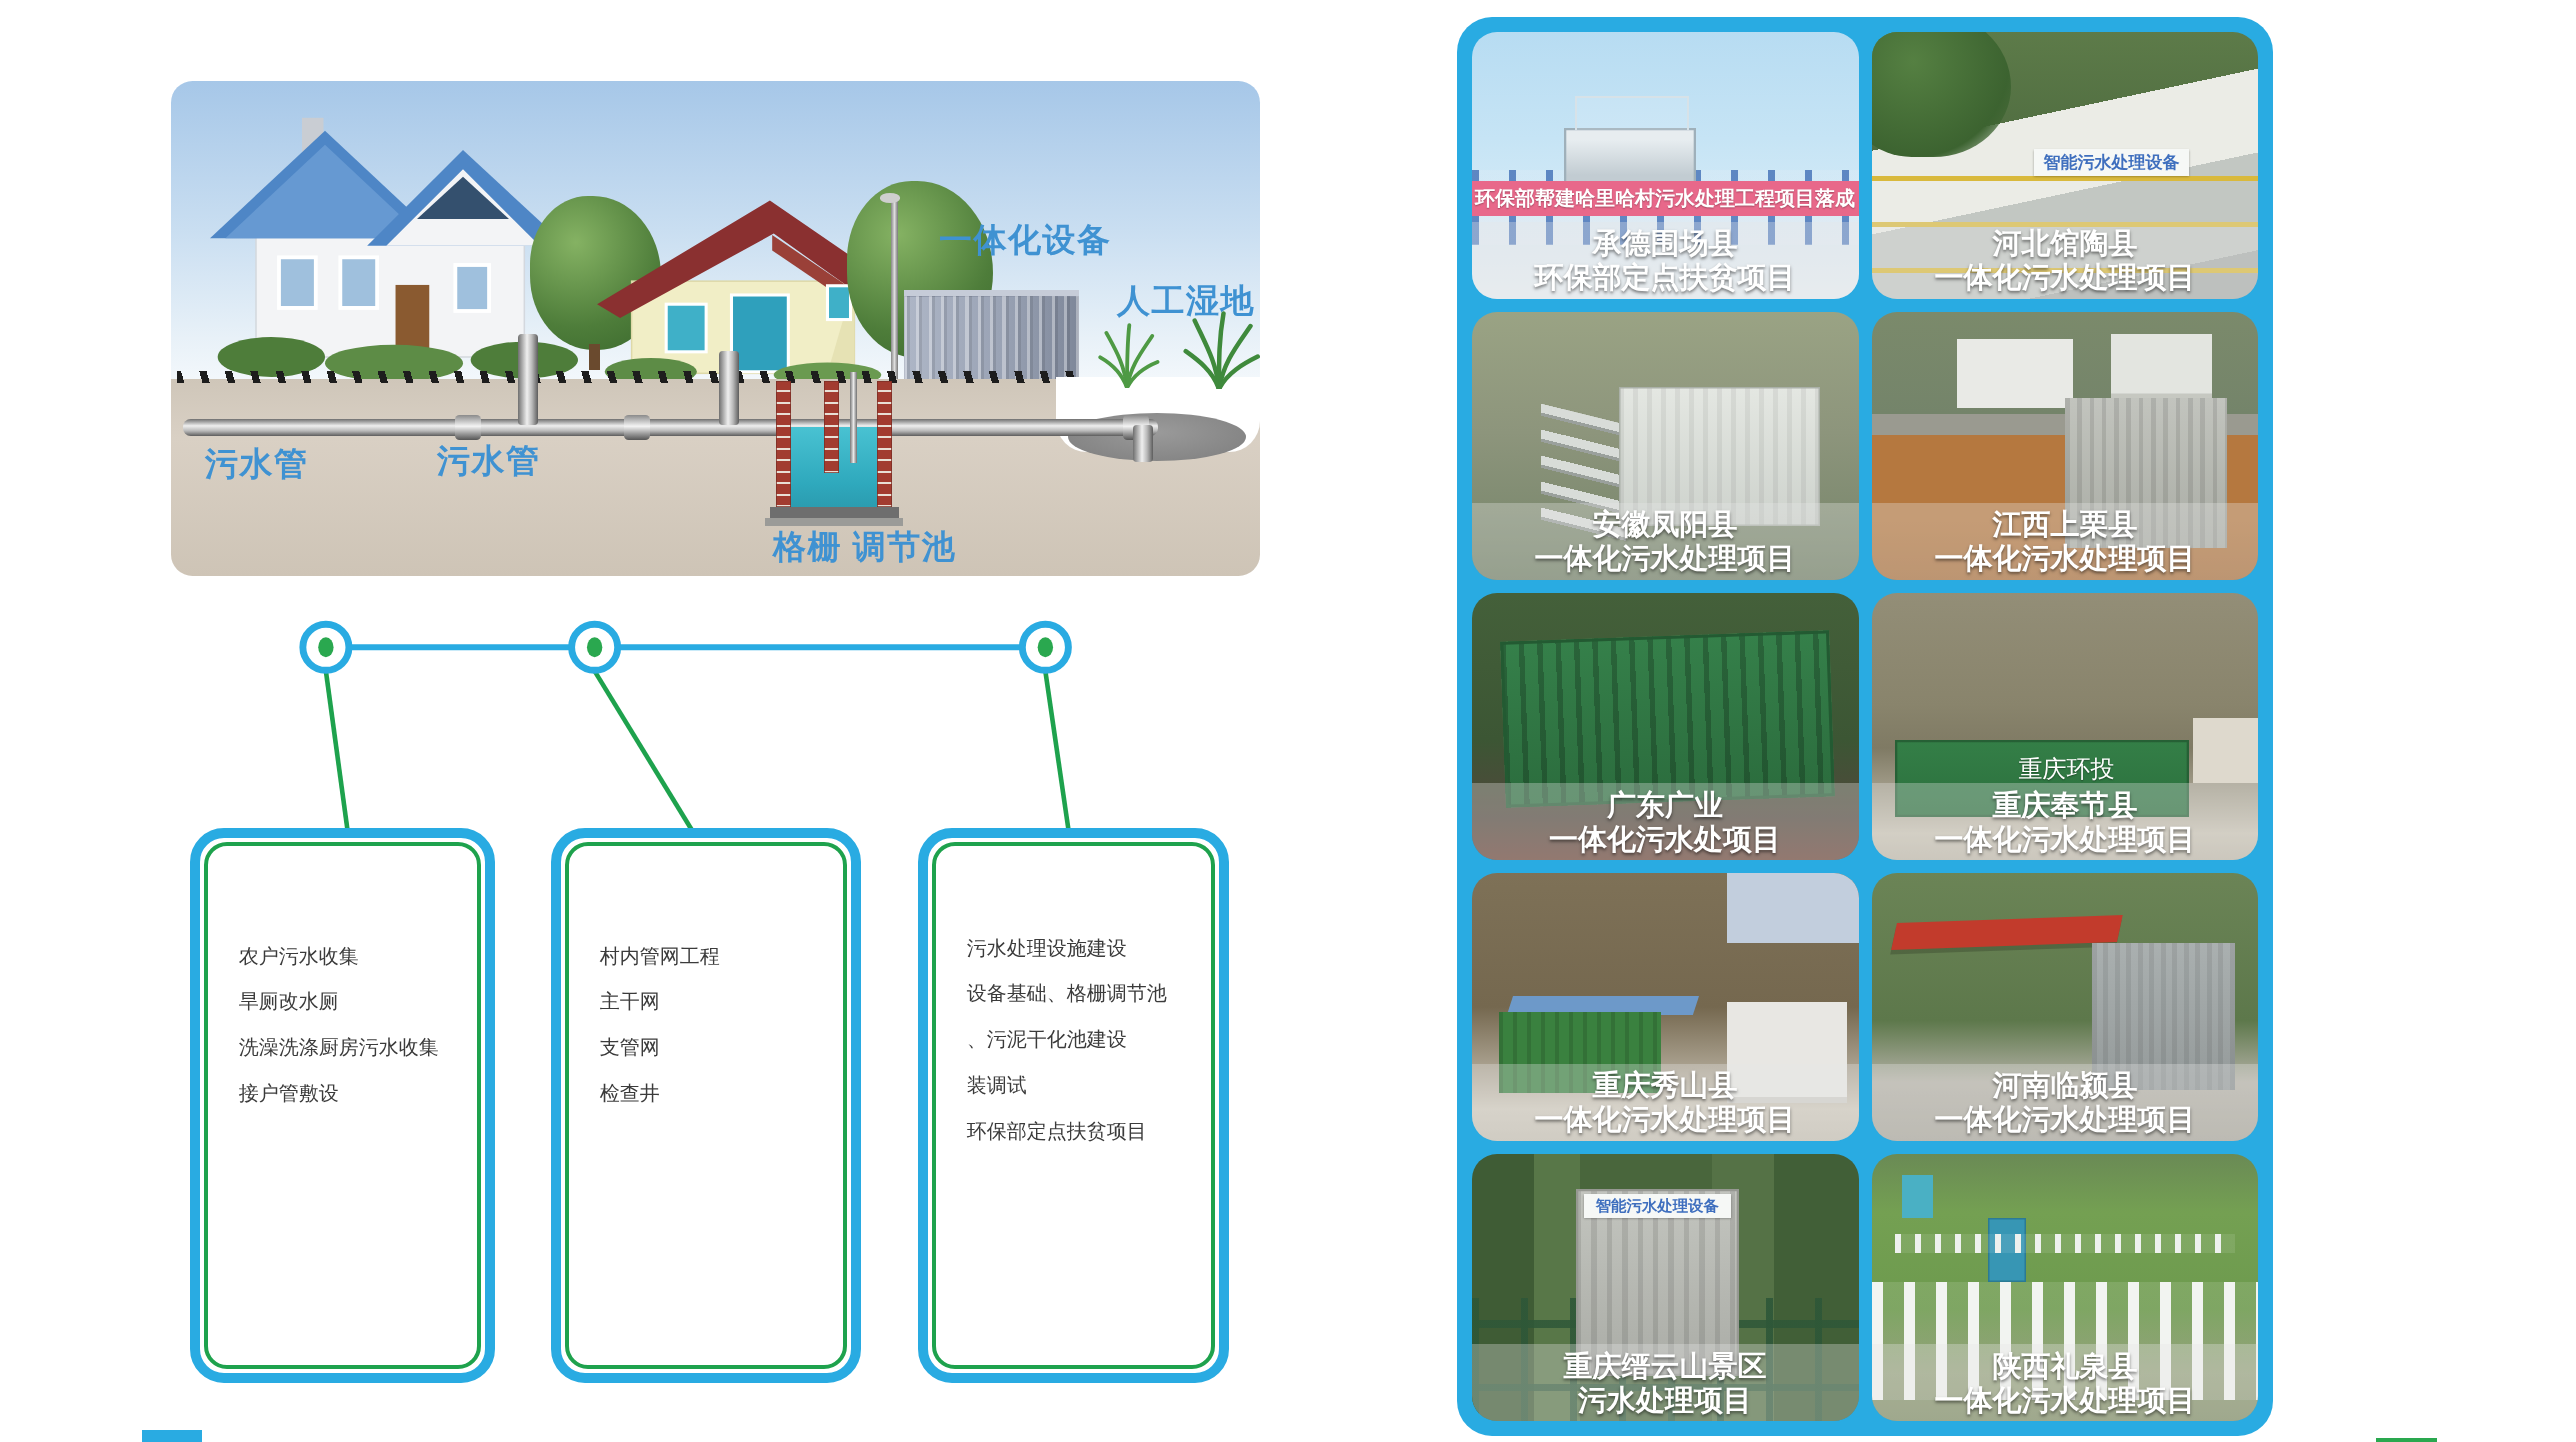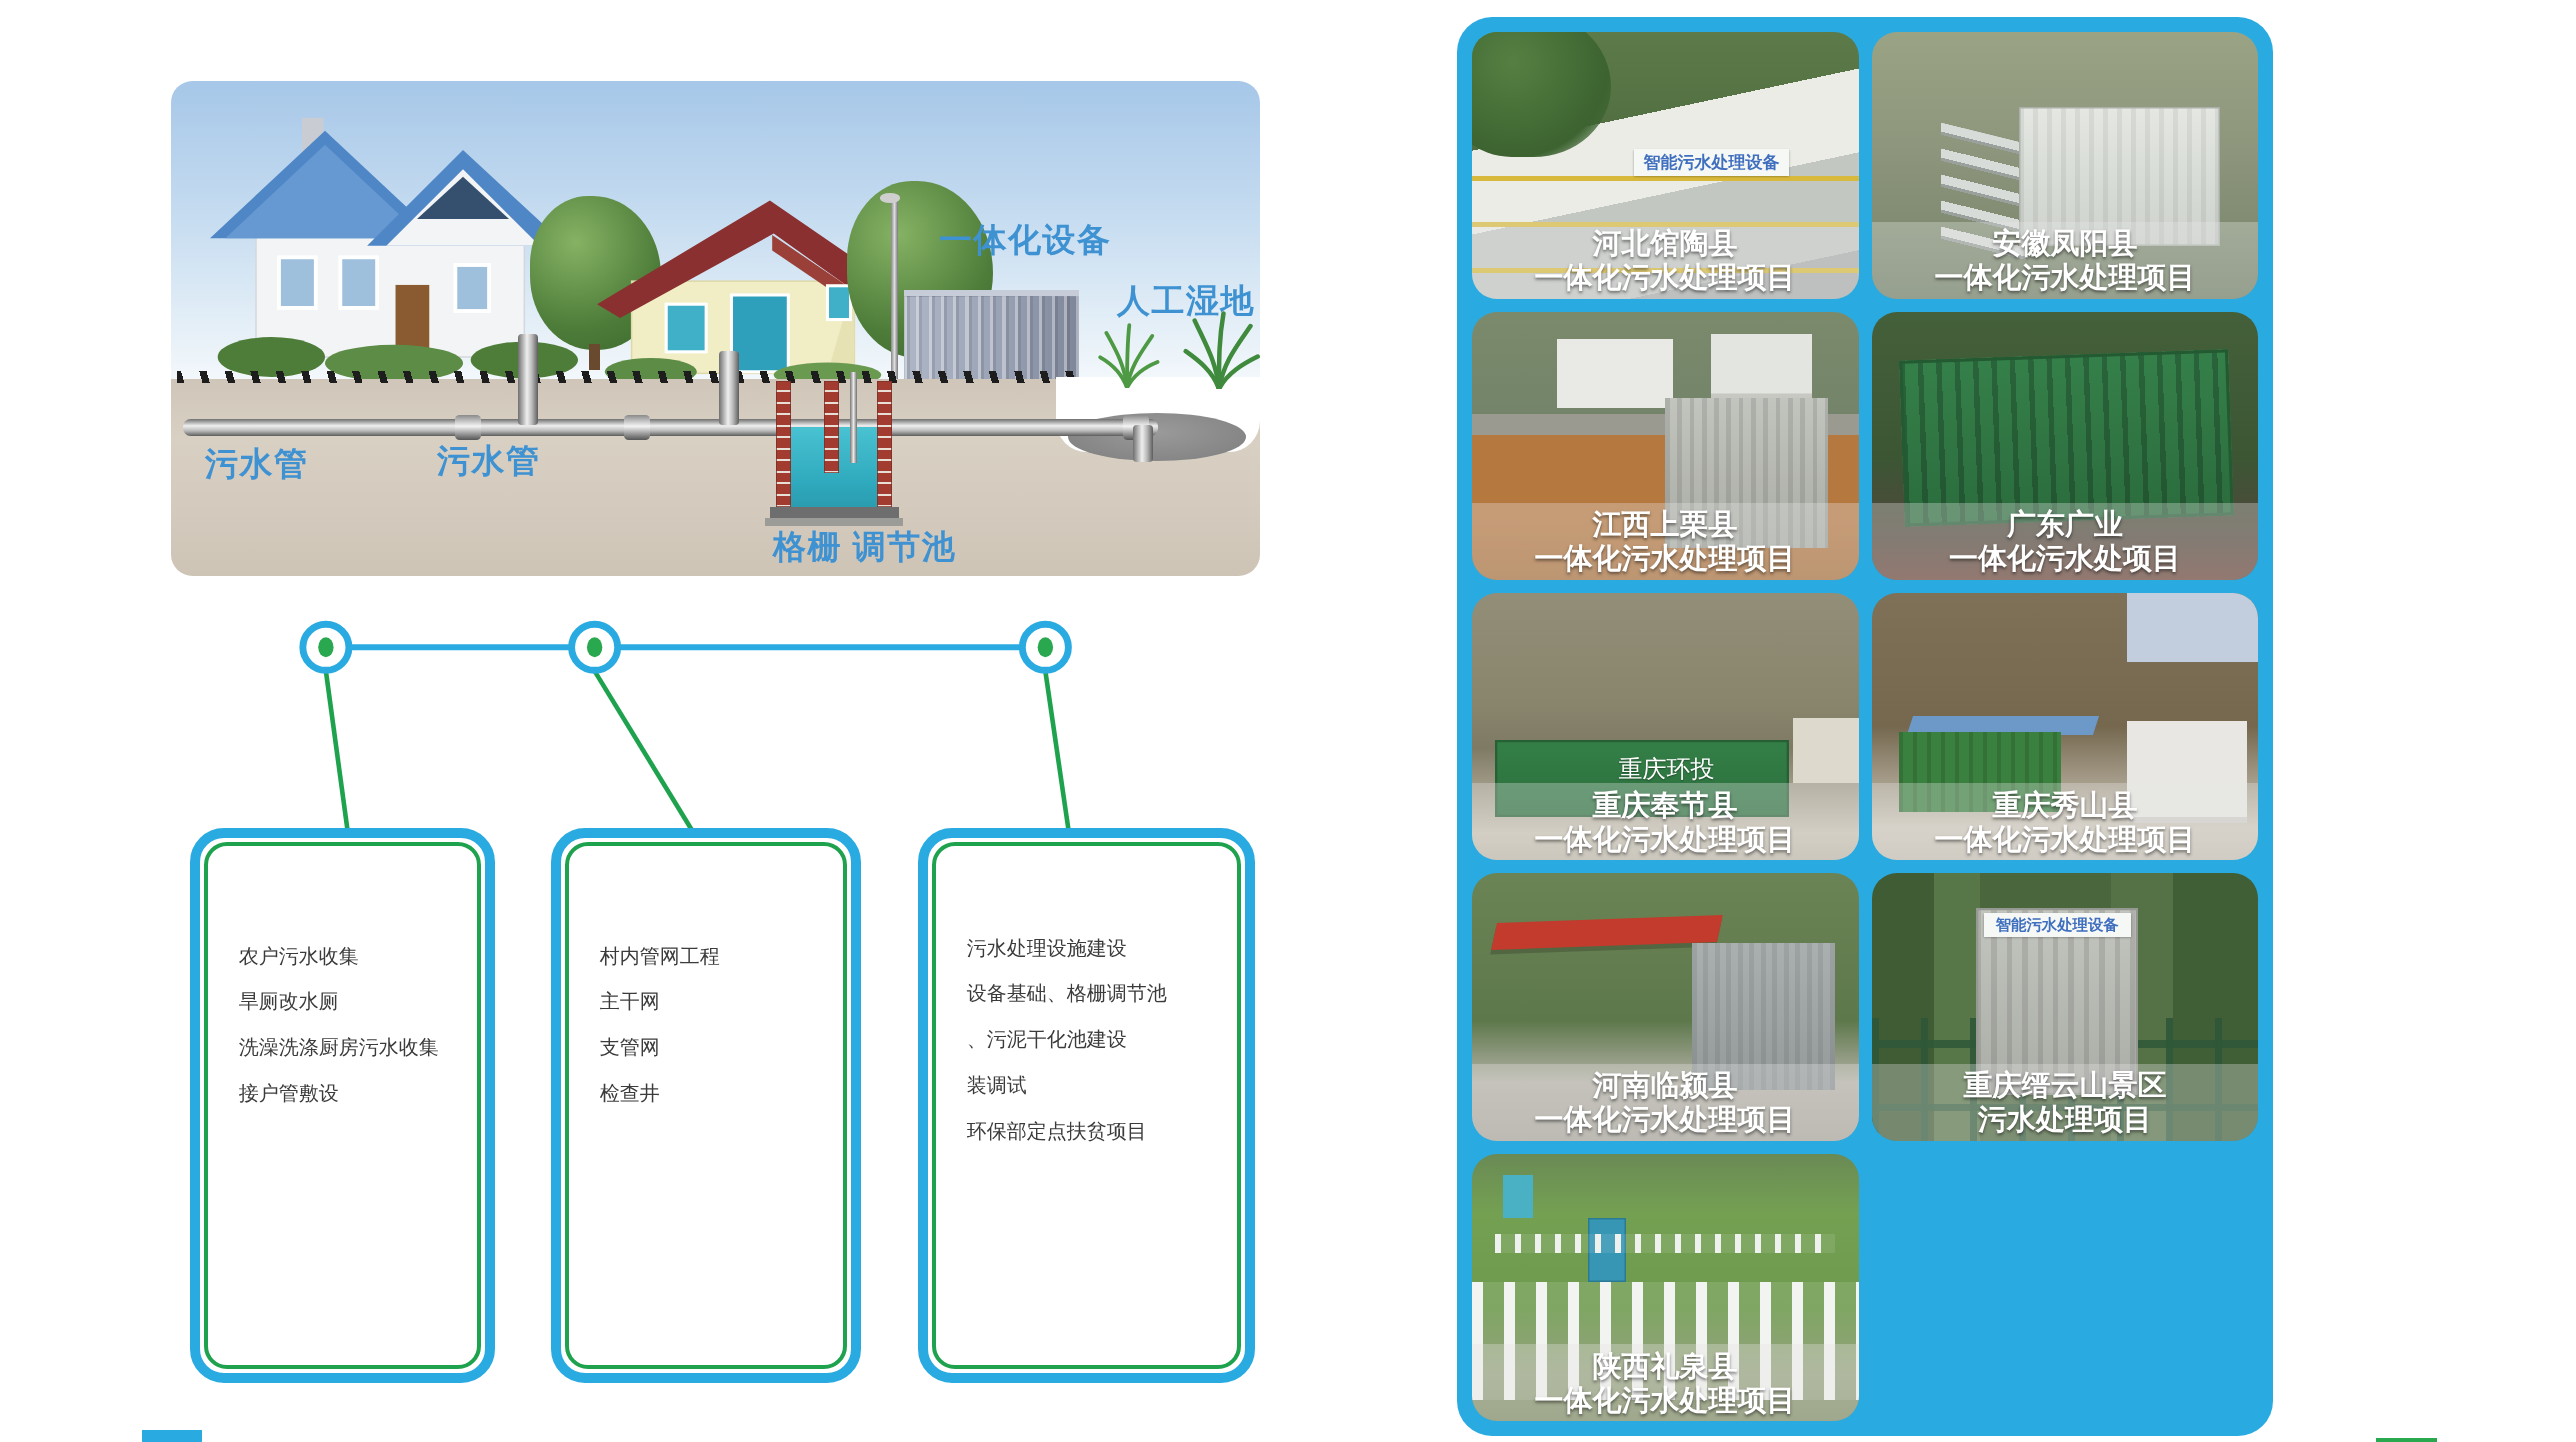--- a/index.html
+++ b/index.html
@@ -280,32 +280,40 @@
   </div>
 </div>
 <div class="flow-box" style="left:551px;width:310px;">
   <div class="flow-box-inner">
     <div>村内管网工程</div>
     <div>主干网</div>
     <div>支管网</div>
     <div>检查井</div>
   </div>
 </div>
-<div class="flow-box" style="left:918px;width:337px;">
+<div class="flow-box" style="left:918px;width:311px;">
   <div class="flow-box-inner" style="padding-top:83px;">
     <div>污水处理设施建设</div>
     <div>设备基础、格栅调节池</div>
     <div>、污泥干化池建设</div>
     <div>装调试</div>
     <div>环保部定点扶贫项目</div>
   </div>
 </div>
 
 <div id="project-grid">
 
+  <div class="photo p1">
+    <div class="equip"></div>
+    <div class="banner">环保部帮建哈里哈村污水处理工程项目落成</div>
+    <div class="cap">
+      <span>承德围场县</span>
+      <span>环保部定点扶贫项目</span>
+    </div>
+  </div>
 
   <div class="photo p2">
     <div class="mini-sign" style="left:42%;top:44%;width:40%;height:10%;">智能污水处理设备</div>
     <div class="cap">
       <span>河北馆陶县</span>
       <span>一体化污水处理项目</span>
     </div>
   </div>
 
   <div class="photo p3">

